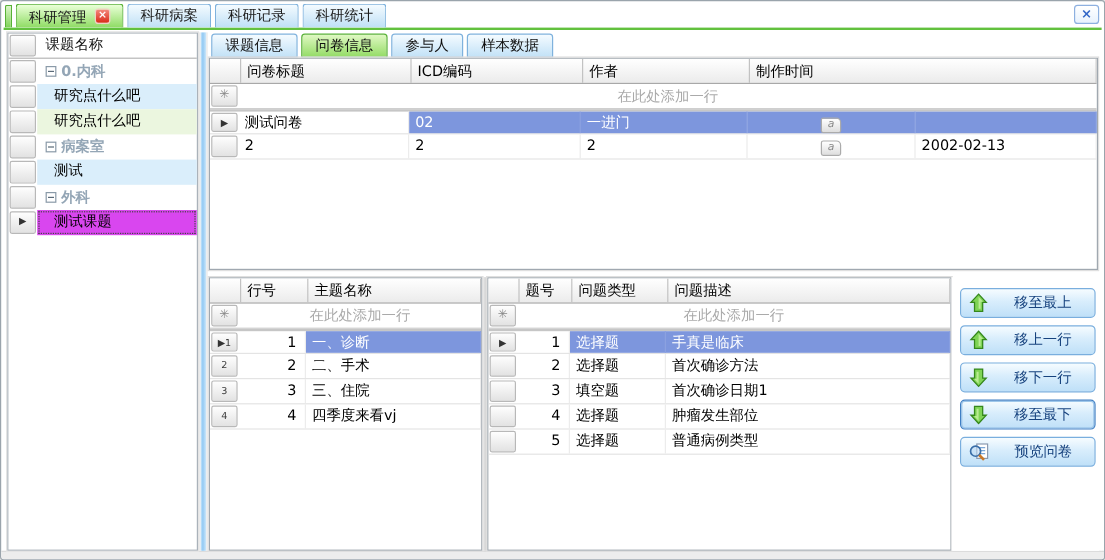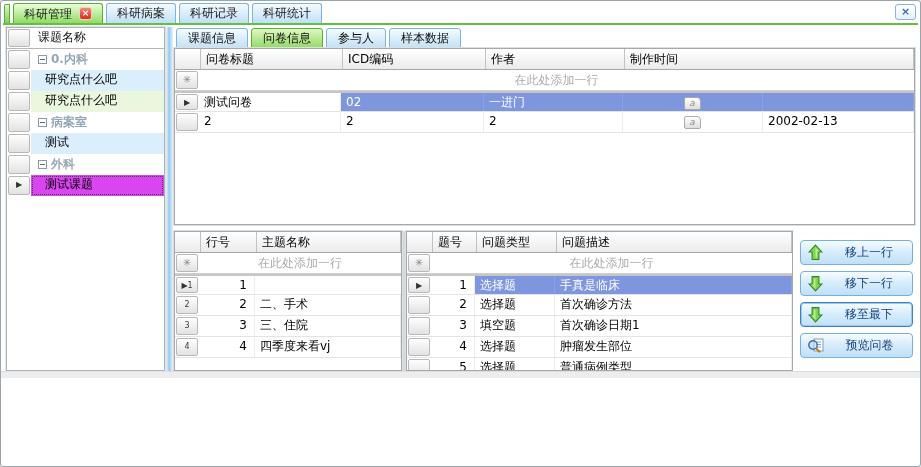--- a/index.html
+++ b/index.html
@@ -7,21 +7,21 @@
   .window { width:921px; height:467px; background:#fff; border:1px solid #9aa4ac; border-radius:3px; overflow:hidden; position:relative; padding:2px 2px 0 2px; }
 
   
   .apptabs { height:22px; display:flex; align-items:flex-end; border-bottom:2px solid #62c13e; padding-left:1px; }
   .edge-strip { width:6px; height:19px; background:linear-gradient(#dcf6c9,#7ed257); border:1px solid #58b136; border-bottom:none; border-radius:2px 0 0 0; margin-right:3px; }
   .apptab { height:20px; border:1px solid #7fb2dd; border-bottom:none; border-radius:3px 3px 0 0; background:linear-gradient(#f4fbff,#bfe0f6); padding:0 10px; line-height:18px; color:#1a1a1a; margin-right:3px; white-space:nowrap; cursor:default; }
   .apptab.active { background:linear-gradient(#eaffd8,#8fdc64); border-color:#58b136; display:flex; align-items:center; gap:7px; }
   .tab-close-badge { width:13px; height:13px; border-radius:3px; background:linear-gradient(#f4887c,#da2a18); border:1px solid #f3cfc7; color:#fff; font-size:9px; line-height:11px; text-align:center; font-weight:bold; }
   .strip-close { margin-left:auto; width:21px; height:16px; border:1px solid #8db0e0; border-radius:3px; color:#3468c8; font-weight:bold; font-size:11px; line-height:13px; text-align:center; background:linear-gradient(#ffffff,#e8f2fd); align-self:flex-start; margin-top:1px; margin-right:2px; }
 
-  .content { display:flex; height:346px; padding-top:2px;justify-content:space-between; }
+  .content { display:flex; height:434px; padding-top:2px;justify-content:space-between; }
 
   
   .sidebar { width:159px; margin-left:3px; border:1px solid #aab2ba; background:#fff; outline:1px solid #e4e4e4; }
   .tree-row { display:flex; height:21px; align-items:stretch; }
   .rowhdr { width:24px; flex:none; padding:1px; }
   .rowhdr .pad { width:100%; height:100%; border:1px solid #b8b8b8; border-radius:2px; background:linear-gradient(#fefefe,#e2e2e2); font-size:8px; color:#3a3a3a; text-align:center; line-height:16px; }
   .tree-head { border-bottom:1px solid #b6b6b6; }
   .tree-head .tlabel { font-size:12px; color:#101010; }
   .tlabel { flex:1; line-height:19px; padding-left:7px; white-space:nowrap; overflow:hidden; }
   .t-group .tlabel { color:#94a6b6; font-weight:bold; display:flex; align-items:center; gap:4px; }
@@ -214,20 +214,21 @@
             <div class="rowhdr">
                 <div class="pad"><span class="newmark">✳</span></div>
               </div>
             <div class="g-hint">在此处添加一行</div>
           </div>
           <div class="g-row firstdata selrow">
             <div class="rowhdr">
                 <div class="pad"><span class="marker">▶</span><span>1</span></div>
               </div>
             <div class="g-cell c-lineno num">1</div>
+            <div class="g-cell c-topic sel">一、诊断</div>
           </div>
           <div class="g-row">
             <div class="rowhdr">
                 <div class="pad"><span>2</span></div>
               </div>
             <div class="g-cell c-lineno num">2</div>
             <div class="g-cell c-topic">二、手术</div>
           </div>
           <div class="g-row">
             <div class="rowhdr">
@@ -301,20 +302,27 @@
             <div class="g-cell c-qdesc">普通病例类型</div>
           </div>
         </div>
 
         <div class="btn-panel">
           <div class="act-btn">
             <svg width="17" height="17" viewBox="0 0 16 16">
                 <path d="M8 1 L14 7.5 H11.2 V14.5 H4.8 V7.5 H2 Z" fill="#7fd455" stroke="#35871c"></path>
                 <path d="M8 3 L11.5 7 H9.6 V12.5 H8 Z" fill="#b9ec93" stroke="none"></path>
               </svg>
+            <span class="lbl">移至最上</span>
+          </div>
+          <div class="act-btn">
+            <svg width="17" height="17" viewBox="0 0 16 16">
+                <path d="M8 1 L14 7.5 H11.2 V14.5 H4.8 V7.5 H2 Z" fill="#7fd455" stroke="#35871c"></path>
+                <path d="M8 3 L11.5 7 H9.6 V12.5 H8 Z" fill="#b9ec93" stroke="none"></path>
+              </svg>
             <span class="lbl">移上一行</span>
           </div>
           <div class="act-btn">
             <svg width="17" height="17" viewBox="0 0 16 16">
                 <g transform="rotate(180 8 8)">
                   <path d="M8 1 L14 7.5 H11.2 V14.5 H4.8 V7.5 H2 Z" fill="#7fd455" stroke="#35871c"></path>
                   <path d="M8 3 L11.5 7 H9.6 V12.5 H8 Z" fill="#b9ec93" stroke="none"></path>
                 </g>
               </svg>
             <span class="lbl">移下一行</span>

